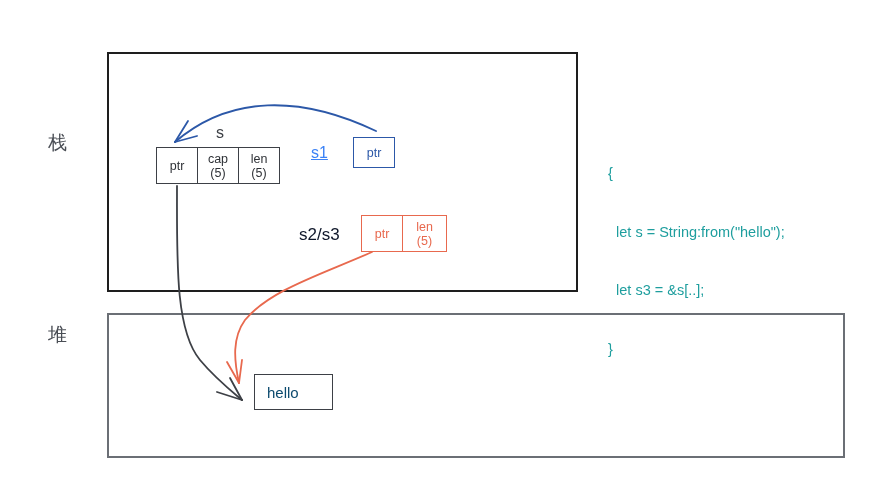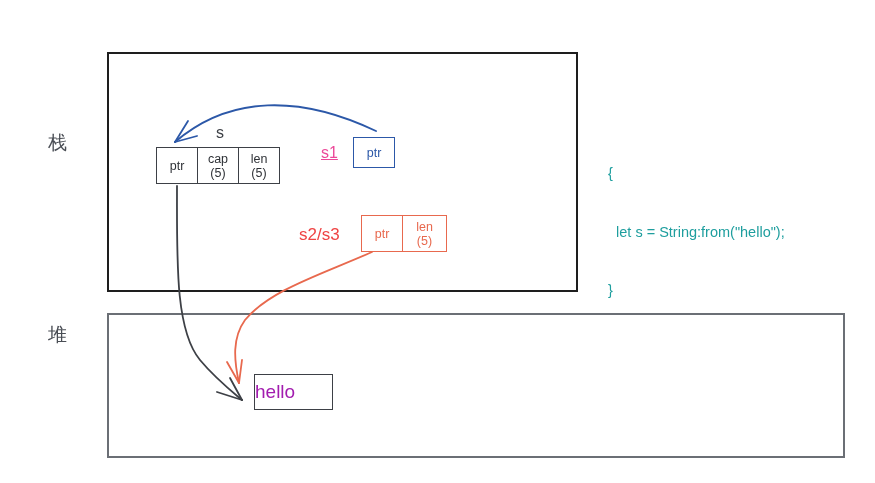--- a/index.html
+++ b/index.html
@@ -17,22 +17,22 @@
           text-align: center; font-size: 12.5px; line-height: 14px; color: #2f3237;
           background: #fff; }
   .cells .cell + .cell { border-left: none; }
   .cell span { display: block; }
   .s1-cell { border-color: #2c58a8; color: #2c58a8; height: 31px; }
   .s2-cell { border-color: #e8694e; color: #e8694e; }
   .var-label { font-size: 16px; }
   .code { left: 608px; top: 125px; color: #1e9e9e; font-size: 14.5px; line-height: 19.5px;
           white-space: pre; }
   .hello-box { left: 254px; top: 374px; width: 79px; height: 36px; border: 1.5px solid #3d4046;
-               box-sizing: border-box; font-size: 19px; color: #a21caf;
-               display: flex; align-items: center; }
+               box-sizing: border-box; font-size: 15px; color: #0c4a6e;
+               display: flex; align-items: center; padding-left: 12px; }
   svg.overlay { position: absolute; left: 0; top: 0; }
 </style>
 </head>
 <body>
 
 <div class="abs region-label" style="left:48px;top:130px;">栈</div>
 <div class="abs region-label" style="left:48px;top:322px;">堆</div>
 
 <div class="abs stack-frame"></div>
 <div class="abs heap-frame"></div>
@@ -52,50 +52,51 @@
       </div>
     </div>
   <div class="cell" style="width:41px;">
       <div>
         <span>len</span>
         <span>(5)</span>
       </div>
     </div>
 </div>
 
-<div class="abs var-label" style="left:321px;top:144px;color:#ec4899;text-decoration:underline;">s1</div>
+<div class="abs var-label" style="left:311px;top:144px;color:#3b82f6;text-decoration:underline;">s1</div>
 <div class="cells" style="left:353px;top:137px;">
   <div class="cell s1-cell" style="width:42px;">
       <div>
         <span>ptr</span>
       </div>
     </div>
 </div>
 
-<div class="abs var-label" style="left:299px;top:225px;color:#ef4444;font-size:17px;">s2/s3</div>
+<div class="abs var-label" style="left:299px;top:225px;color:#0f172a;font-size:17px;">s2/s3</div>
 <div class="cells" style="left:361px;top:215px;">
   <div class="cell s2-cell" style="width:42px;">
       <div>
         <span>ptr</span>
         <span></span>
       </div>
     </div>
   <div class="cell s2-cell" style="width:44px;">
       <div>
         <span>len</span>
         <span>(5)</span>
       </div>
     </div>
 </div>
 
 <div class="abs hello-box">hello</div>
 
 <div class="abs code">
   <div>{</div>
   <div>  let s = String:from("hello");</div>
+  <div>  let s3 = &amp;s[..];</div>
   <div>}</div>
 </div>
 
 <svg class="overlay" width="875" height="483">
   <g fill="none" stroke="#2c58a8" stroke-width="1.8" stroke-linecap="round">
     <path d="M376,131 C300,95 230,95 175,142"></path>
     <path d="M175,142 L188,121"></path>
     <path d="M175,142 L197,136"></path>
   </g>
   <g fill="none" stroke="#3d4046" stroke-width="1.8" stroke-linecap="round">

